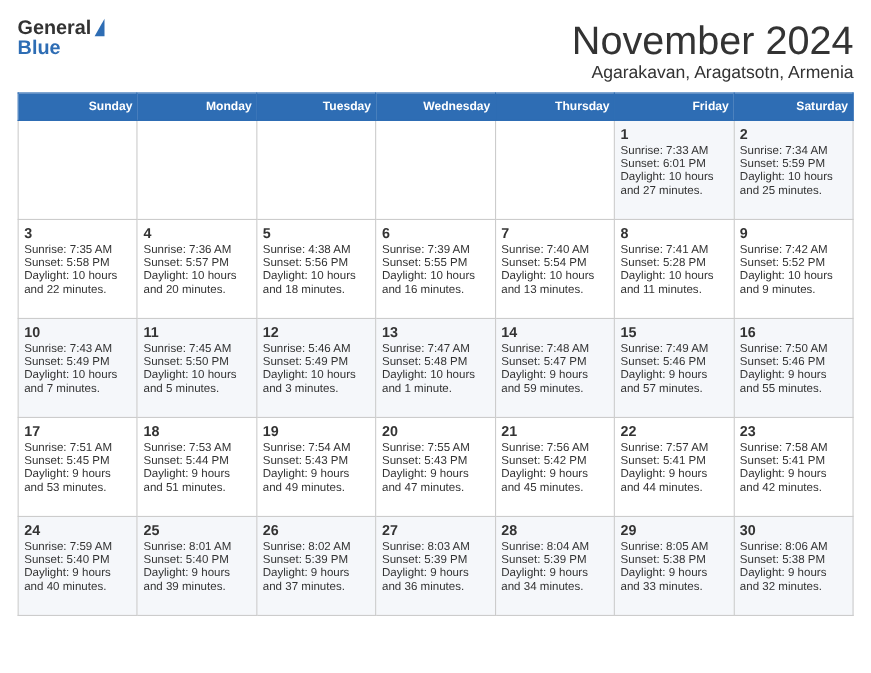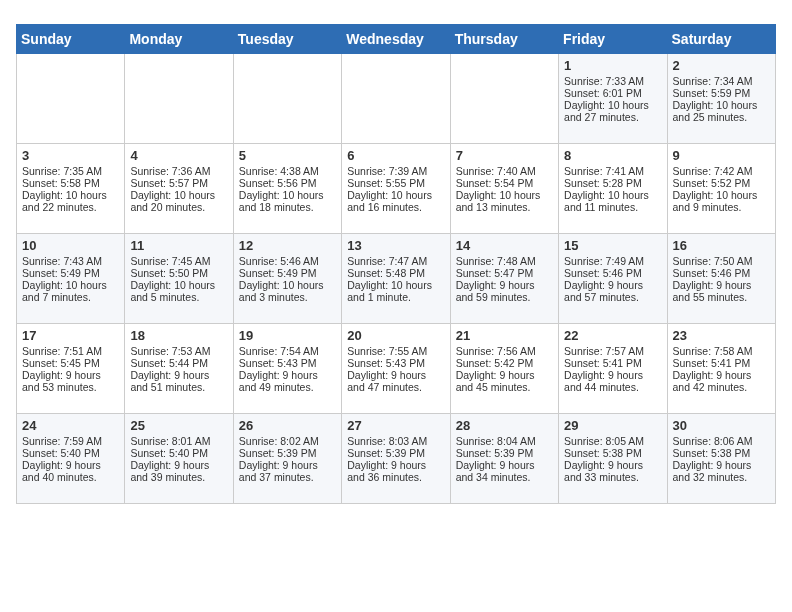--- a/index.html
+++ b/index.html
@@ -46,23 +46,23 @@
       width: 100%;
       border-collapse: collapse;
       table-layout: fixed;
     }
     thead tr {
       background: #2e6db4;
       color: #fff;
     }
     thead th {
       padding: 6px 4px;
-      font-size: 14px;
+      font-size: 11px;
       font-weight: bold;
-      text-align: left;
+      text-align: right;
       border: 1px solid #2e6db4;
     }
     tbody tr {
       vertical-align: top;
     }
     tbody td {
       border: 1px solid #ccc;
       padding: 4px 5px;
       font-size: 10.5px;
       color: #333;
@@ -79,21 +79,33 @@
       margin-bottom: 2px;
     }
     .empty-cell {
       background: #fff !important;
     }
   </style>
 </head>
 <body>
 
 <div class="header">
+  <div class="logo">
+    <div style="display:flex;align-items:center;">
+      <span class="logo-text">
+        <span style="color:#333;">General</span><span style="display:inline-block;width:0;height:0;border-left:9px solid transparent;border-bottom:16px solid #2e6db4;margin-left:3px;margin-bottom:-2px;"></span>
+      </span>
+    </div>
+    <div style="display:flex;align-items:center;margin-top:-2px;">
+      <span class="logo-text" style="color:#2e6db4;font-weight:bold;font-size:18px;">Blue</span>
+    </div>
+  </div>
   <div class="title-block">
+    <div class="month-title">November 2024</div>
+    <div class="subtitle">Agarakavan, Aragatsotn, Armenia</div>
   </div>
 </div>
 
 <table>
   <thead>
     <tr>
     <th>Sunday</th>
         <th>Monday</th>
         <th>Tuesday</th>
         <th>Wednesday</th>

